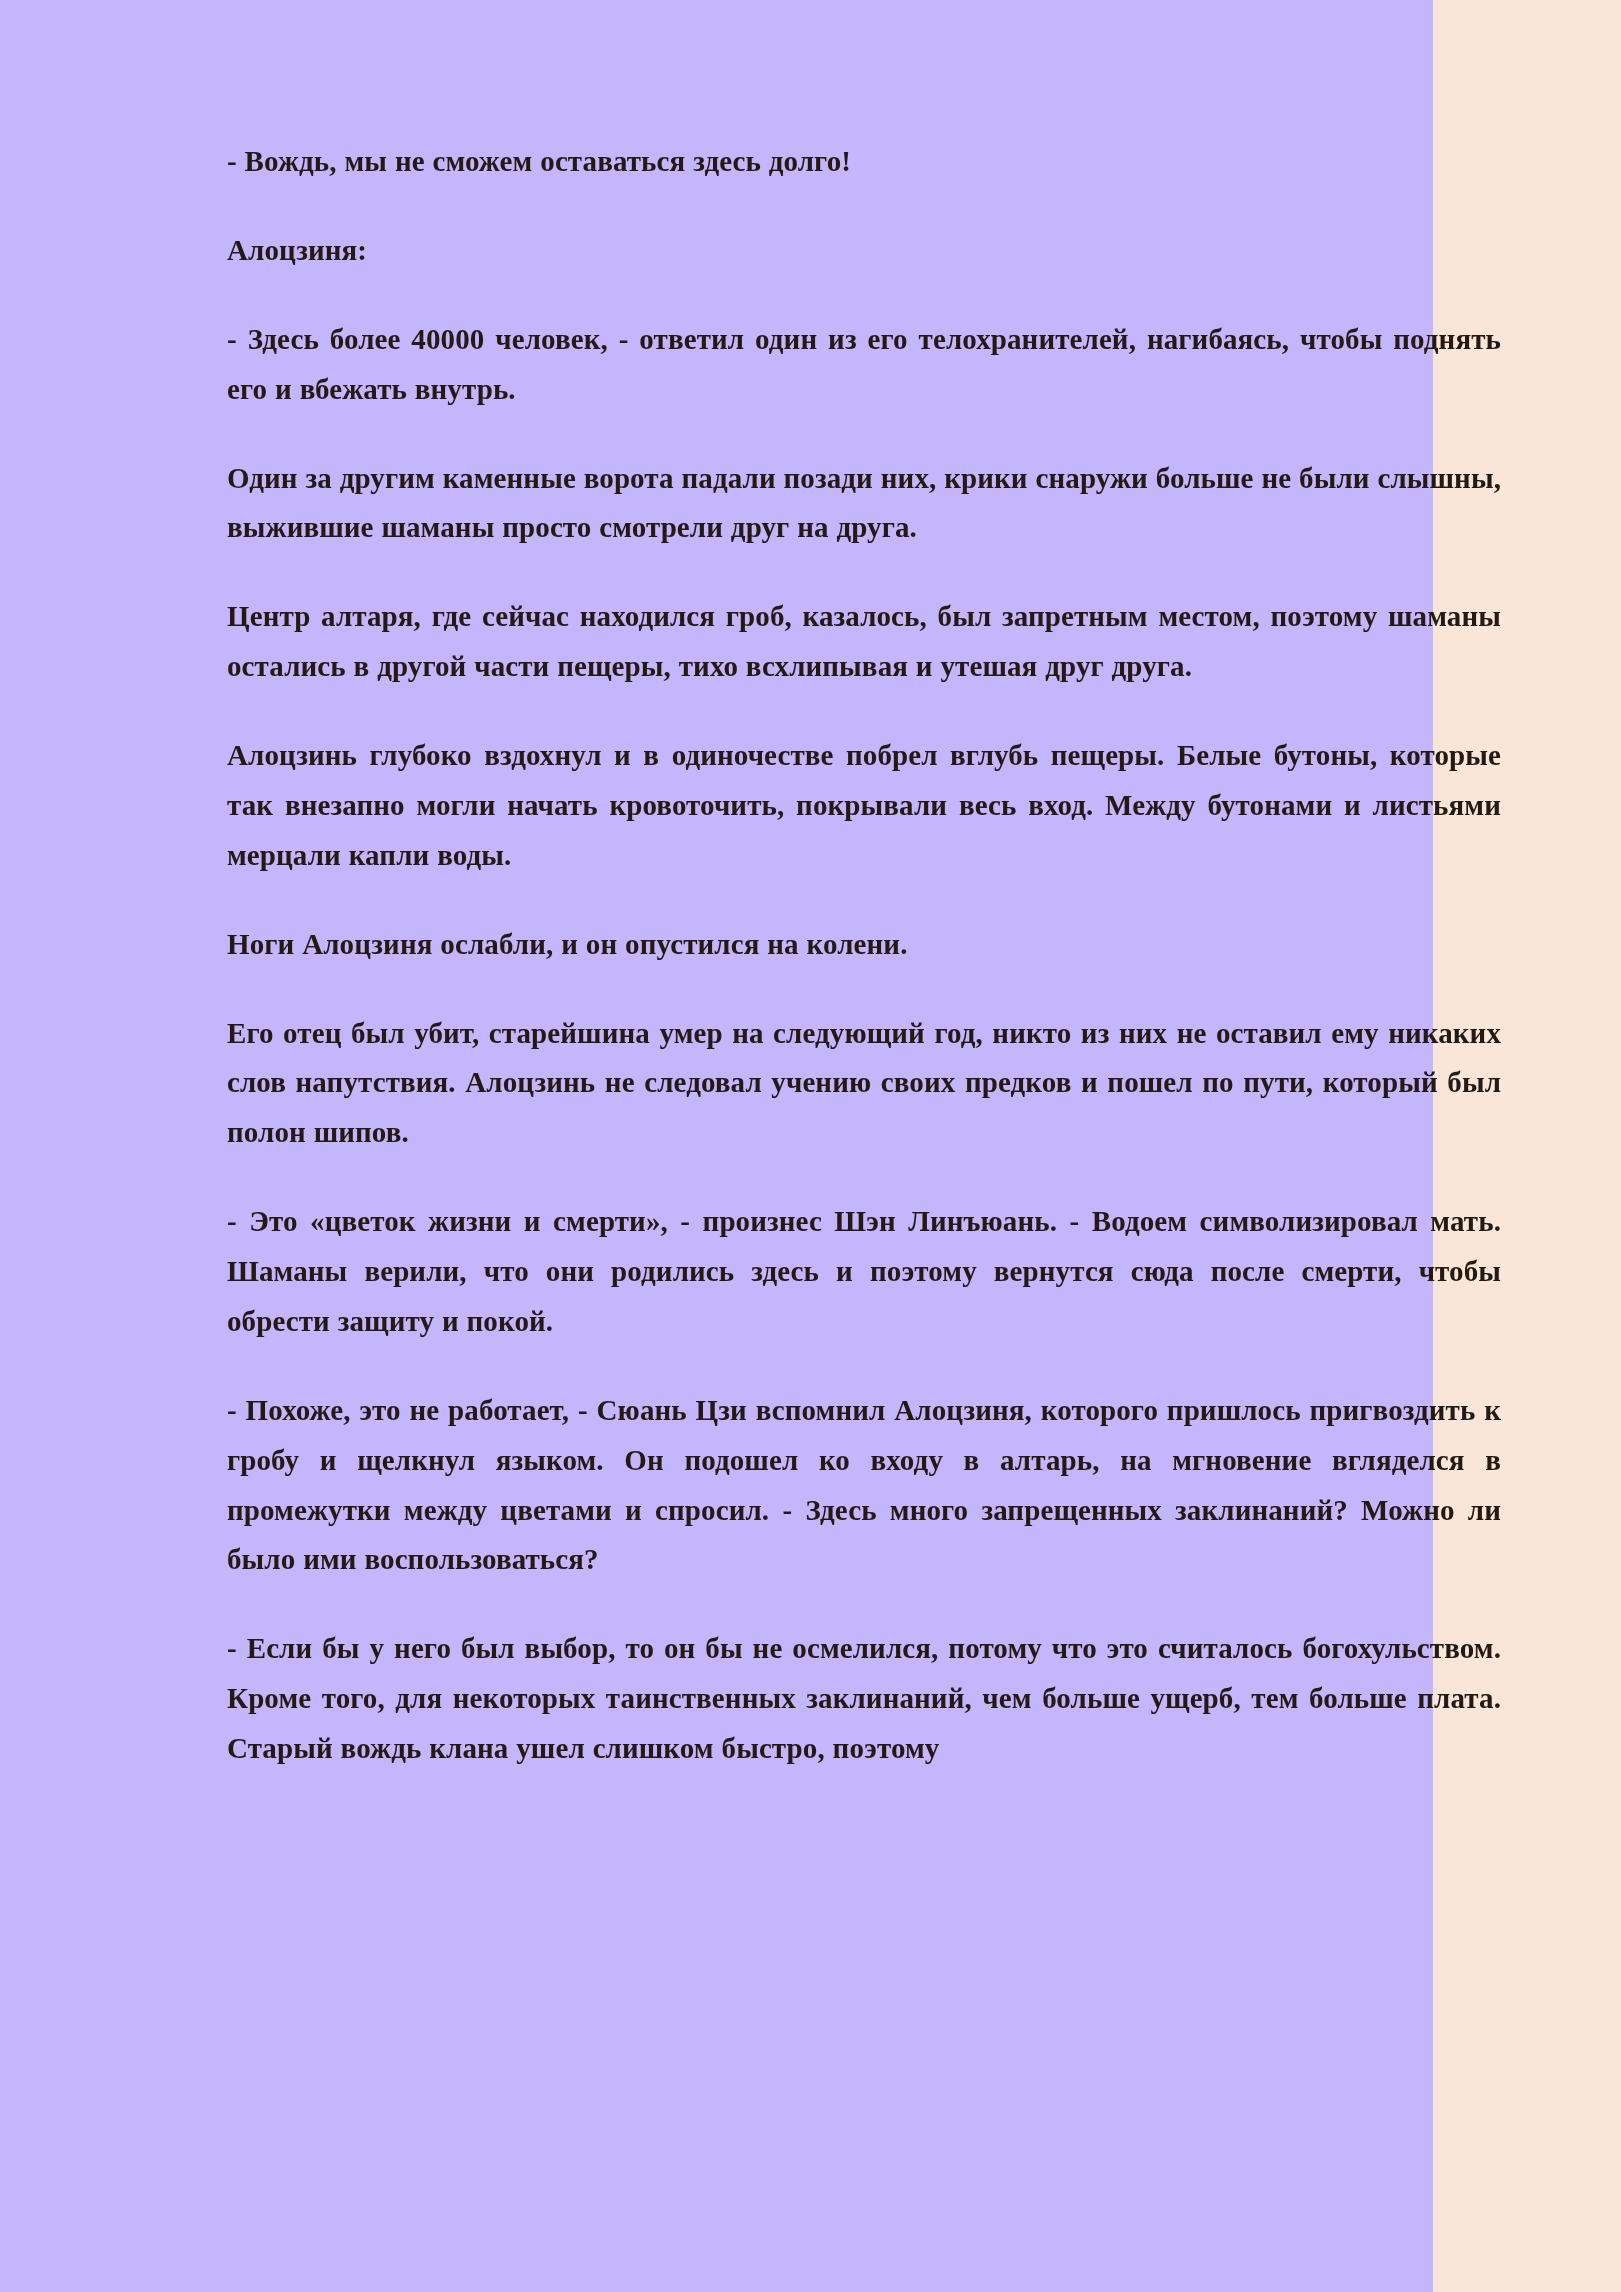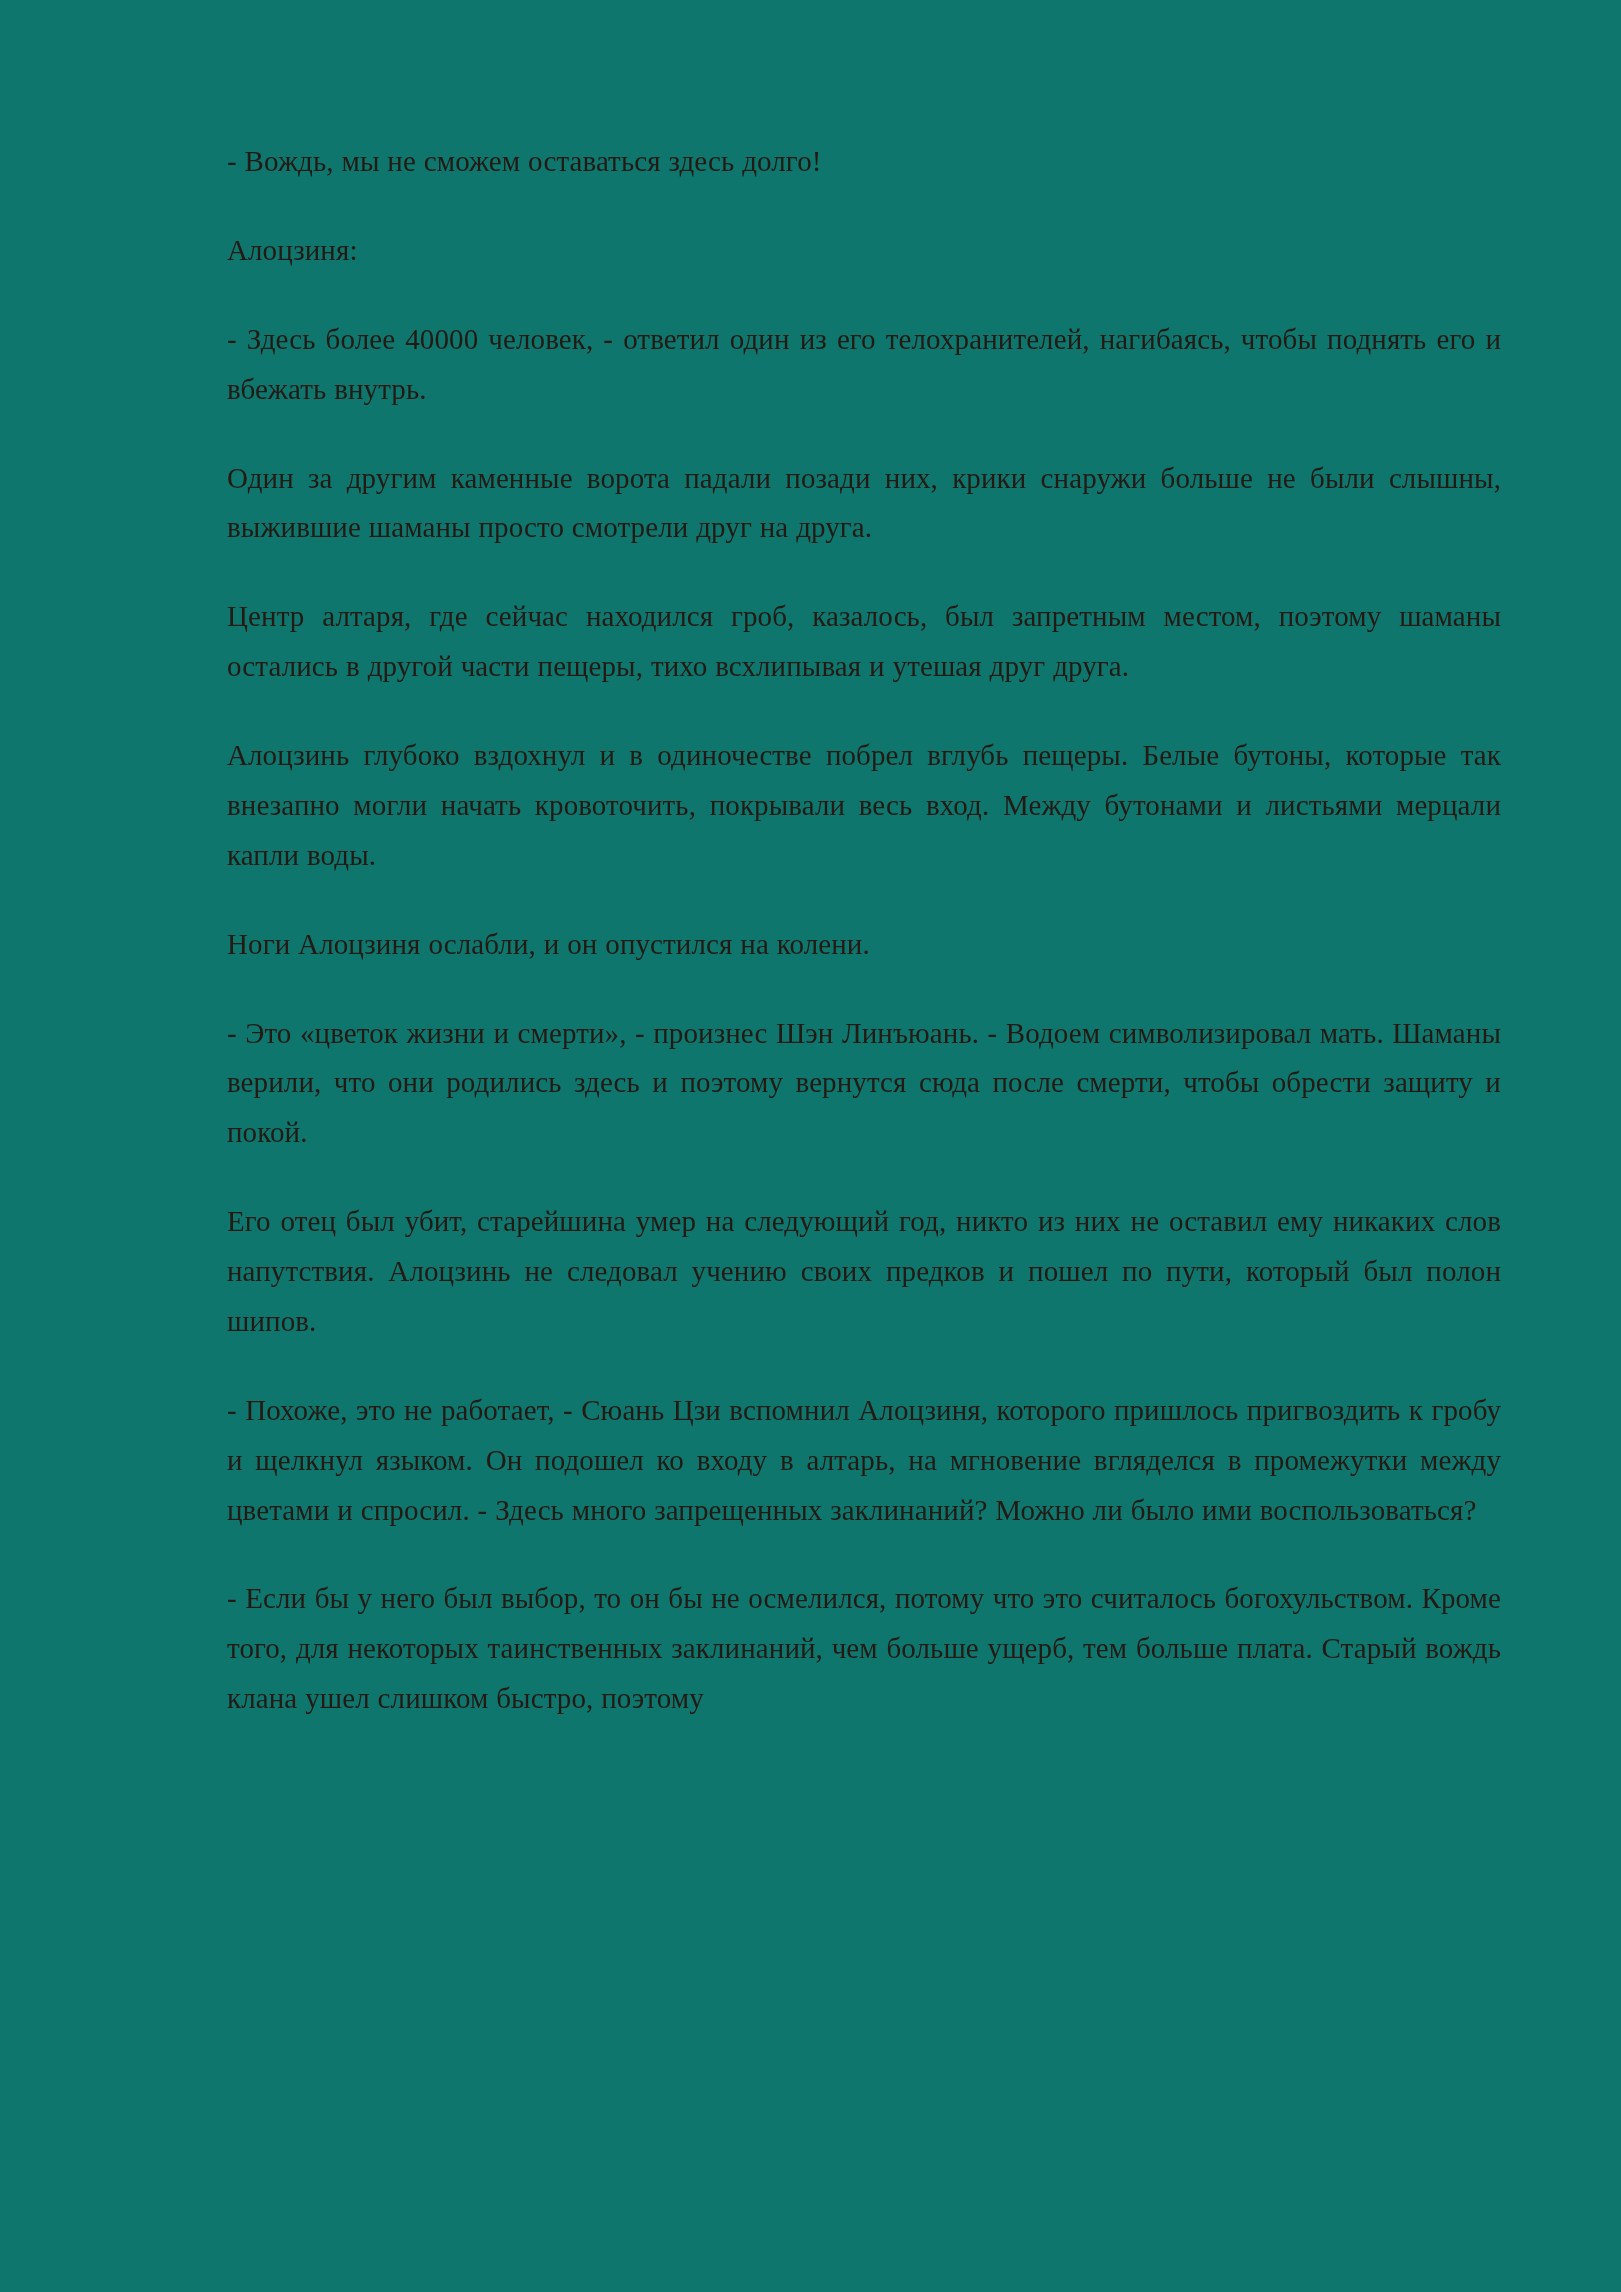--- a/index.html
+++ b/index.html
@@ -9,24 +9,25 @@
   body {
     width: 1621px;
     height: 2293px;
     background: #fae6d9;
     font-family: "Liberation Serif", "DejaVu Serif", serif;
     color: #231a14;
     overflow: hidden;
   }
   .page {
     position: relative;
-    width: 1621px;
+    width: 1433px;
     height: 2293px;
-    background: #0f766e;
+    background: #c4b5fd;
     box-sizing: border-box;
+    font-weight: bold;
   }
   .content {
     position: absolute;
     left: 227px;
     top: 137px;
     width: 1274px;
   }
   p.para {
     margin: 0 0 39px 0;
     font-size: 29px;
@@ -52,20 +53,20 @@
 <div class="page">
   <div class="content">
 
     <p class="para short">- Вождь, мы не сможем оставаться здесь долго!</p>
     <p class="para short">Алоцзиня:</p>
     <p class="para">- Здесь более 40000 человек, - ответил один из его телохранителей, нагибаясь, чтобы поднять его и вбежать внутрь.</p>
     <p class="para">Один за другим каменные ворота падали позади них, крики снаружи больше не были слышны, выжившие шаманы просто смотрели друг на друга.</p>
     <p class="para">Центр алтаря, где сейчас находился гроб, казалось, был запретным местом, поэтому шаманы остались в другой части пещеры, тихо всхлипывая и утешая друг друга.</p>
     <p class="para">Алоцзинь глубоко вздохнул и в одиночестве побрел вглубь пещеры. Белые бутоны, которые так внезапно могли начать кровоточить, покрывали весь вход. Между бутонами и листьями мерцали капли воды.</p>
     <p class="para short">Ноги Алоцзиня ослабли, и он опустился на колени.</p>
+    <p class="para">Его отец был убит, старейшина умер на следующий год, никто из них не оставил ему никаких слов напутствия. Алоцзинь не следовал учению своих предков и пошел по пути, который был полон шипов.</p>
     <p class="para">- Это «цветок жизни и смерти», - произнес Шэн Линъюань. - Водоем символизировал мать. Шаманы верили, что они родились здесь и поэтому вернутся сюда после смерти, чтобы обрести защиту и покой.</p>
-    <p class="para">Его отец был убит, старейшина умер на следующий год, никто из них не оставил ему никаких слов напутствия. Алоцзинь не следовал учению своих предков и пошел по пути, который был полон шипов.</p>
     <p class="para">- Похоже, это не работает, - Сюань Цзи вспомнил Алоцзиня, которого пришлось пригвоздить к гробу и щелкнул языком. Он подошел ко входу в алтарь, на мгновение вгляделся в промежутки между цветами и спросил. - Здесь много запрещенных заклинаний? Можно ли было ими воспользоваться?</p>
     <p class="para">- Если бы у него был выбор, то он бы не осмелился, потому что это считалось богохульством. Кроме того, для некоторых таинственных заклинаний, чем больше ущерб, тем больше плата. Старый вождь клана ушел слишком быстро, поэтому</p>
 
   </div>
 </div>
 
 
 </body></html>

